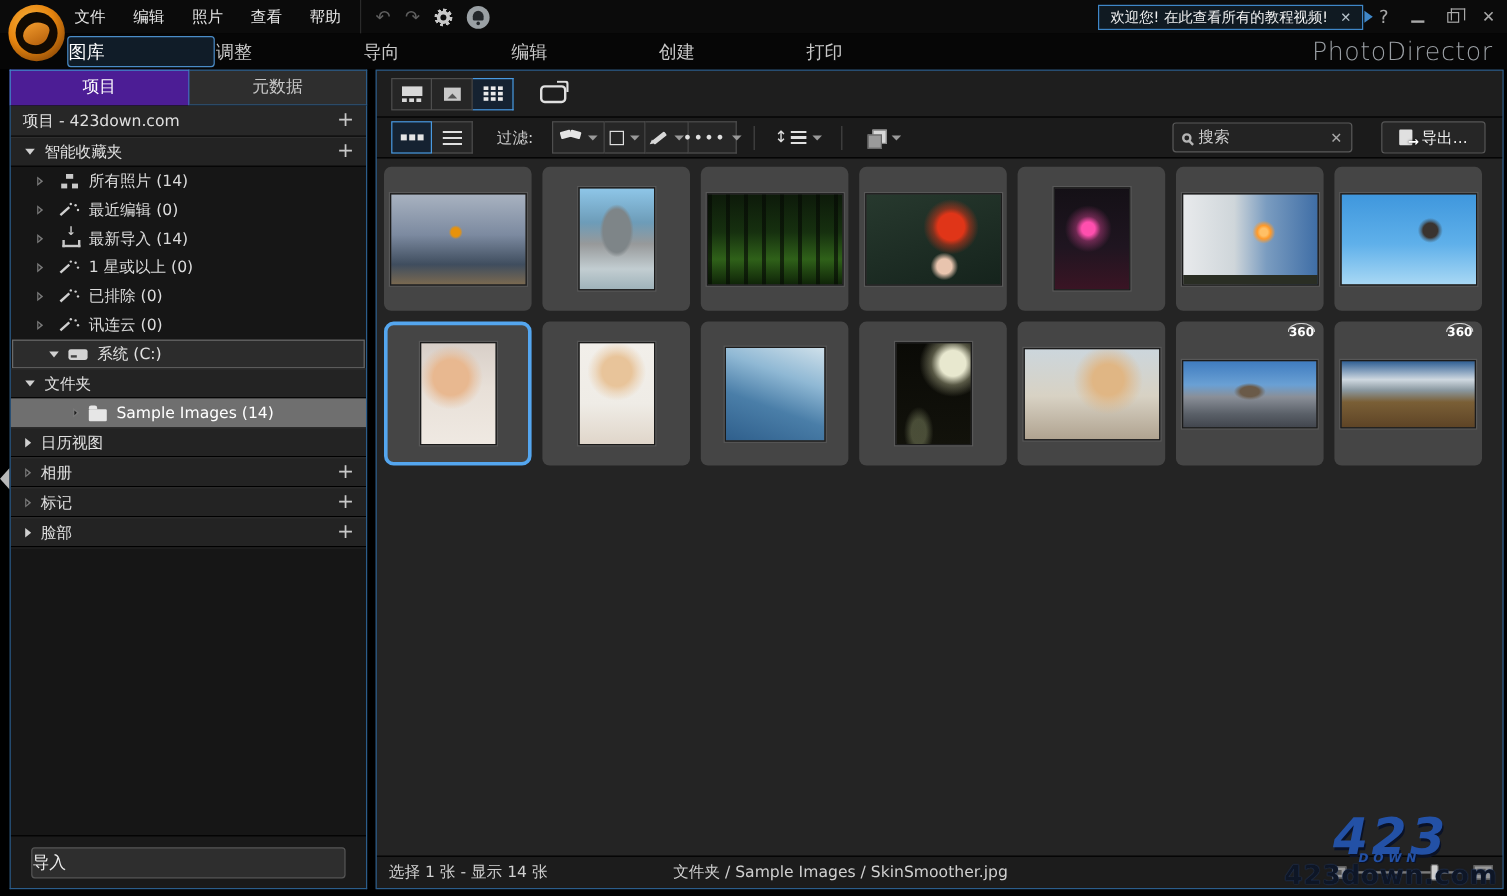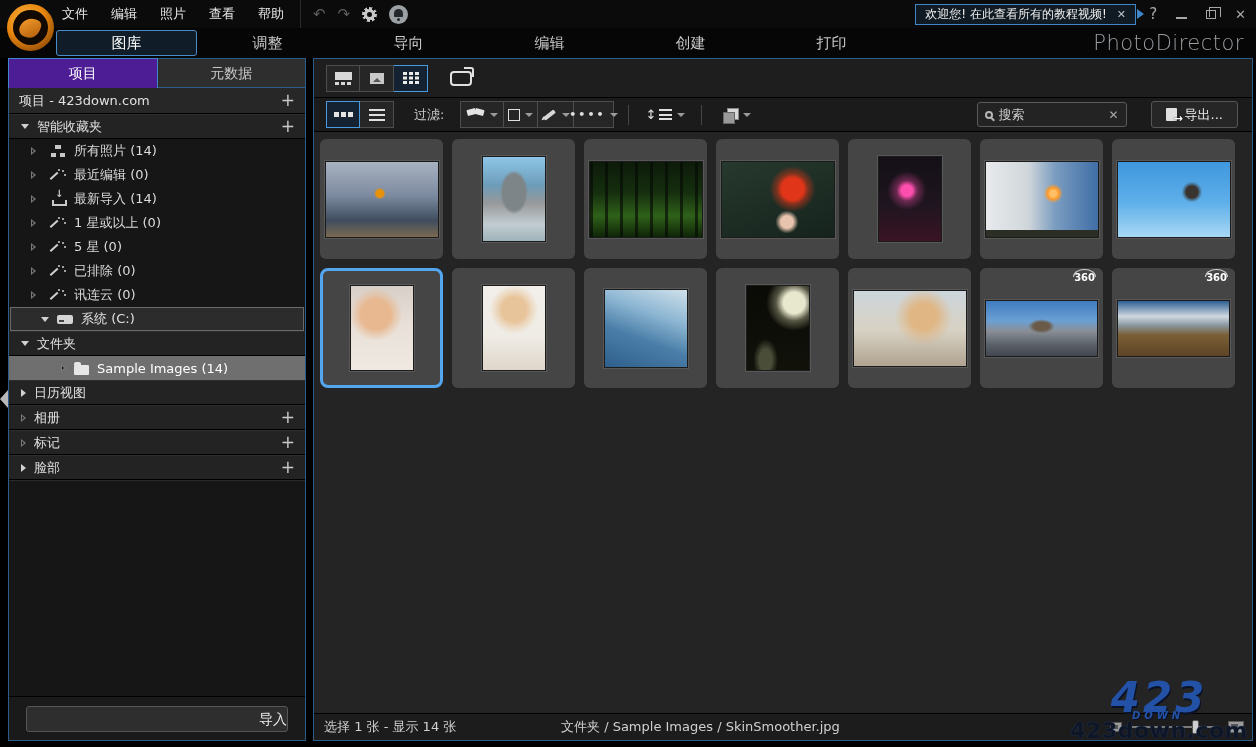--- a/index.html
+++ b/index.html
@@ -32,21 +32,21 @@
   .winctl{position:absolute;right:10px;top:0;height:28px;display:flex;align-items:center;gap:19px}
   .winctl .help{color:#a8a8a8;font-size:15px}
   .ic-min{width:11px;height:2px;background:#a8a8a8;margin-top:8px}
   .ic-restore{width:10px;height:9px;border:1px solid #a8a8a8;position:relative;background:#0b0b0b}
   .ic-restore::before{content:"";position:absolute;top:-4px;left:2px;width:10px;height:9px;border:1px solid #a8a8a8;border-bottom:none}
   .winctl .close{color:#a8a8a8;font-size:13px}
 
   
   .modebar{position:absolute;left:0;top:28px;width:100%;height:30px;background:#060606}
   .modetabs{position:absolute;left:56px;top:2px;display:flex}
-  .modetab{width:141px;height:26px;line-height:24px;text-align:center;font-size:15px;color:#c8c8c8;border:1px solid transparent;border-radius:3px}
+  .modetab{width:123px;height:26px;line-height:24px;font-size:15px;color:#c8c8c8;border:1px solid transparent;border-radius:3px}
   .modetab.active{border-color:#4a8cc8;background:#101c28;color:#fff}
   .brand{position:absolute;right:12px;top:3px;font-size:21px;font-weight:300;color:#9a9fa4;letter-spacing:.5px}
 
   
   .sidebar{position:absolute;left:0;top:58px;width:310px;height:683px;background:#000}
   .collapse{position:absolute;left:0;top:332px;width:0;height:0;
             border-top:9px solid transparent;border-bottom:9px solid transparent;border-right:8px solid #b8b8b8}
   .side-panel{position:absolute;left:8px;top:0;width:298px;height:683px;display:flex;flex-direction:column}
   .side-tabs{display:flex;height:30px}
   .side-tab{flex:1;text-align:center;line-height:29px;font-size:14px;color:#c8c8c8;background:#2e2e2e;border:1px solid #2b5d8b;border-left:none}
@@ -57,21 +57,21 @@
   .srow .plus{position:absolute;right:10px;font-size:17px;color:#c8c8c8;font-weight:400;line-height:1}
   .srow-bar{height:26px;background:#272727;border-bottom:1px solid #000;padding-left:10px}
   .srow-header{height:25px;background:#232323;border-bottom:1px solid #000;border-top:1px solid #2e2e2e;padding-left:12px;gap:8px}
   .srow-item{height:24px;padding-left:42px;gap:9px;color:#dcdcdc}
   .srow-drive{height:24px;margin:0 1px;border:1px solid #6a6a6a;background:#2c2c2c;padding-left:30px;gap:8px}
   .srow-folder{height:24px;padding-left:52px;gap:8px}
   .srow-folder.selected{background:#6f6f6f;color:#fff}
   .tree-fill{flex:1;background:#161616;border-top:1px solid #2a2a2a}
   .import-area{flex:none;height:44px;border-top:1px solid #000;background:#1a1a1a;display:flex;align-items:center;justify-content:center}
   .import-btn{width:262px;height:26px;background:#2e2e2e;border:1px solid #565656;border-radius:3px;
-              color:#eee;font-size:14px;text-align:right;line-height:24px}
+              color:#eee;font-size:14px;text-align:left;line-height:24px}
 
   
   .tri{flex:none;width:0;height:0;display:inline-block}
   .tri-down{border-left:4px solid transparent;border-right:4px solid transparent;border-top:5px solid #d0d0d0}
   .tri-right{border-top:4px solid transparent;border-bottom:4px solid transparent;border-left:5px solid #d0d0d0}
   .tri-right-o{position:relative;border-top:4px solid transparent;border-bottom:4px solid transparent;border-left:5px solid #7a7a7a}
   .tri-right-o::after{content:"";position:absolute;left:-4.5px;top:-2px;border-top:2px solid transparent;border-bottom:2px solid transparent;border-left:2.5px solid #1c1c1c}
 
   
   .sic{flex:none;display:inline-block;position:relative}
@@ -251,25 +251,20 @@
               <span>最新导入 (14)</span>
             </div>
             <div class="srow srow-item">
               <span class="tri tri-right-o" style="position: absolute; left: 22px;"></span>
               <span class="sic ic-wand"></span>
               <span>1 星或以上 (0)</span>
             </div>
             <div class="srow srow-item">
               <span class="tri tri-right-o" style="position: absolute; left: 22px;"></span>
               <span class="sic ic-wand"></span>
-              <span>5 星 (0)</span>
-            </div>
-            <div class="srow srow-item">
-              <span class="tri tri-right-o" style="position: absolute; left: 22px;"></span>
-              <span class="sic ic-wand"></span>
               <span>已排除 (0)</span>
             </div>
             <div class="srow srow-item">
               <span class="tri tri-right-o" style="position: absolute; left: 22px;"></span>
               <span class="sic ic-wand"></span>
               <span>讯连云 (0)</span>
             </div>
             <div class="srow srow-drive">
               <span class="tri tri-down"></span>
               <span class="sic ic-drive"></span>

